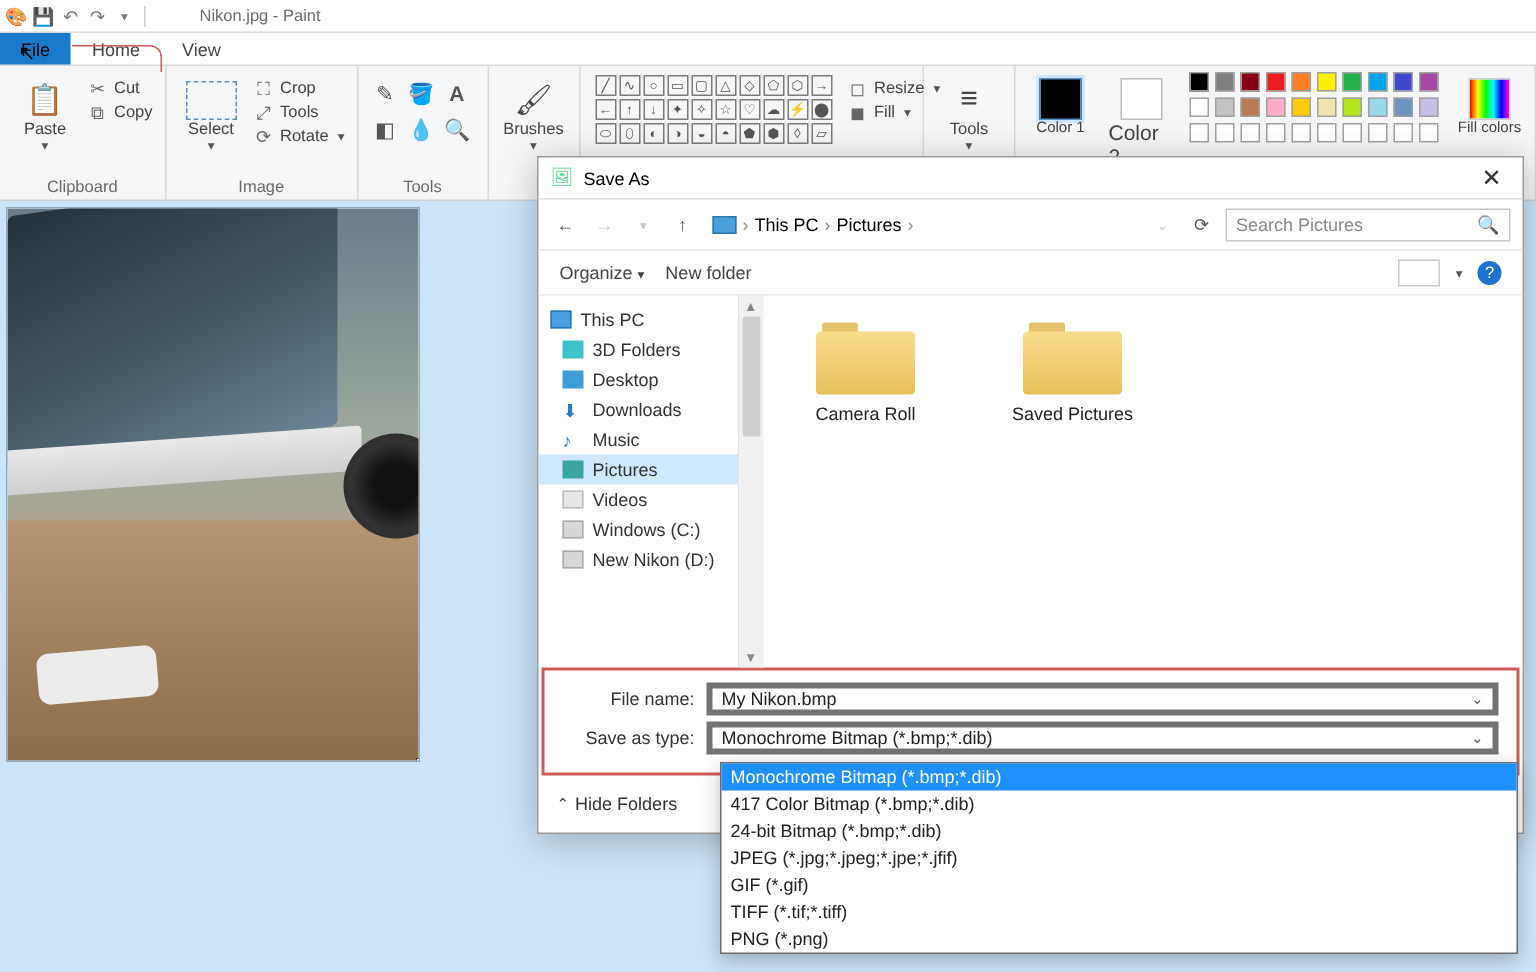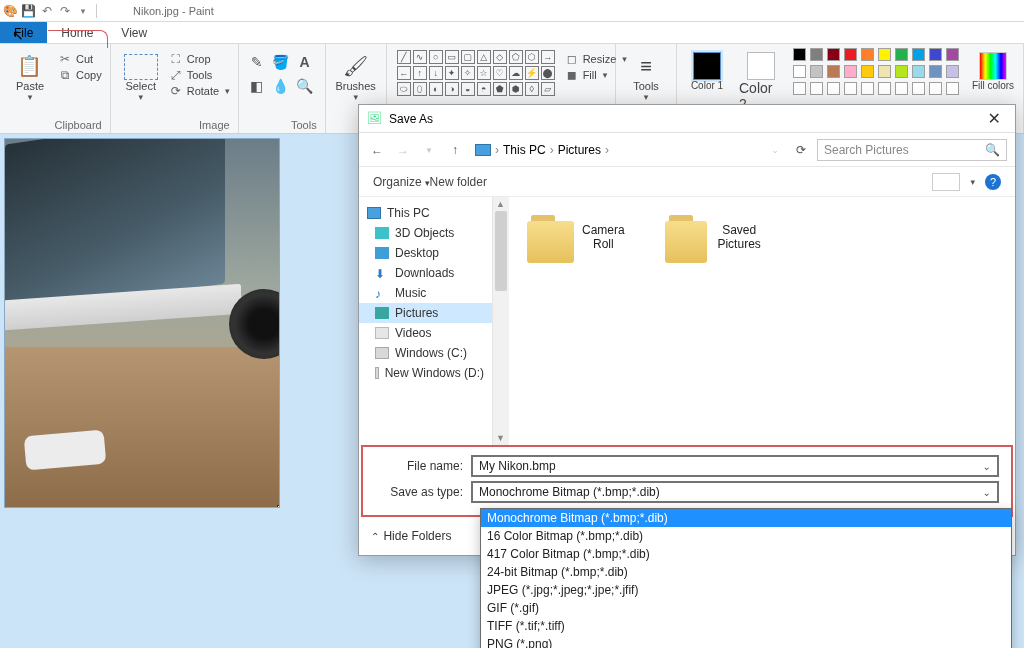--- a/index.html
+++ b/index.html
@@ -16,21 +16,21 @@
 .menurow { height: 22px; background: #fff; display: flex; align-items: stretch; font-size: 12px; border-bottom: 1px solid #d9d9d9; position: relative; }
 .menurow .tab { padding: 0 14px; display: flex; align-items: center; color: #444; cursor: pointer; }
 .menurow .tab.active { background: #1979ca; color: #000000; text-align: center; }
 .cursor { position: absolute; left: 12px; top: 5px; font-size: 14px; color: #000; pointer-events: none; }
 .callout-arrow { position: absolute; left: 48px; top: 8px; width: 60px; height: 18px; border-top: 1px solid #d25b5b; border-right: 1px solid #d25b5b; pointer-events: none; border-top-right-radius: 8px; }
 
 
 .ribbon { height: 90px; background: #f5f6f7; display: flex; border-bottom: 1px solid #d0d0d0; }
 .ribgroup { border-right: 1px solid #dadada; padding: 4px 8px 2px; display: flex; flex-direction: column; justify-content: space-between; }
 .ribgroup .content { flex: 1; display: flex; align-items: flex-start; gap: 6px; }
-.ribgroup .label { text-align: right; font-size: 11px; color: #6a6a6a; padding-top: 2px; }
+.ribgroup .label { text-align: center; font-size: 11px; color: #6a6a6a; padding-top: 2px; }
 .bigbtn { display: flex; flex-direction: column; align-items: center; width: 44px; font-size: 11px; color: #444; padding-top: 4px; }
 .bigbtn .ico { width: 28px; height: 28px; display: flex; align-items: center; justify-content: center; font-size: 20px; }
 .smallstack { display: flex; flex-direction: column; gap: 2px; font-size: 11px; color: #444; padding-top: 4px; }
 .smallstack .row { display: flex; align-items: center; gap: 4px; }
 .smallstack .row .ico { width: 14px; height: 14px; display: inline-flex; align-items: center; justify-content: center; font-size: 12px; color: #666; }
 .selectbox { width: 34px; height: 26px; border: 1px dashed #5a8cc2; margin-top: 2px; }
 .tools-icons span { width: 20px; height: 20px; display: inline-flex; align-items: center; justify-content: center; font-size: 14px; color: #555; }
 .shapes-panel { display: grid; grid-template-columns: repeat(10, 14px); grid-auto-rows: 14px; gap: 2px; padding: 2px; }
 .shapes-panel span { border: 1px solid #7a7a7a; font-size: 9px; display: flex; align-items: center; justify-content: center; color: #555; }
 .colorswatch { width: 13px; height: 13px; border: 1px solid #a0a0a0; }
@@ -57,21 +57,21 @@
 .dlg-title .close { font-size: 16px; color: #333; cursor: pointer; padding: 0 6px; }
 .dlg-nav { height: 34px; display: flex; align-items: center; padding: 0 8px; gap: 6px; border-bottom: 1px solid #e6e6e6; }
 .dlg-nav .navbtn { width: 20px; height: 20px; display: inline-flex; align-items: center; justify-content: center; color: #555; cursor: pointer; }
 .dlg-nav .navbtn.disabled { color: #c7c7c7; }
 .dlg-nav .crumbs { flex: 0 0 auto; display: flex; align-items: center; gap: 4px; margin-left: 4px; }
 .dlg-nav .pc-ico { width: 16px; height: 12px; background: #4aa0df; border: 1px solid #2d76ad; display: inline-block; }
 .dlg-nav .crumbs span.sep { color: #888; }
 .dlg-nav .stretch { flex: 1; }
 .dlg-nav .search { width: 190px; height: 22px; border: 1px solid #c8c8c8; display: flex; align-items: center; padding: 0 6px; color: #888; }
 .dlg-nav .search .mag { margin-left: auto; color: #666; }
-.dlg-toolbar { height: 30px; display: flex; align-items: center; padding: 0 14px; border-bottom: 1px solid #ececec; color: #444; }
+.dlg-toolbar { height: 30px; display: flex; align-items: center; padding: 0 14px; gap: 14px; border-bottom: 1px solid #ececec; color: #444; }
 .dlg-toolbar .right { margin-left: auto; display: flex; align-items: center; gap: 10px; }
 .dlg-toolbar .viewbtn { width: 28px; height: 18px; border: 1px solid #ccc; }
 .dlg-toolbar .help { width: 16px; height: 16px; border-radius: 50%; background: #1e73d0; color: #fff; display: flex; align-items: center; justify-content: center; font-size: 11px; }
 .dlg-body { display: flex; height: 248px; }
 .tree { width: 134px; border-right: 1px solid #e4e4e4; overflow: hidden; padding: 6px 0; }
 .tree .node { display: flex; align-items: center; gap: 6px; padding: 3px 8px 3px 16px; color: #333; cursor: pointer; white-space: nowrap; }
 .tree .node.root { padding-left: 8px; font-weight: 400; }
 .tree .node.selected { background: #cde8ff; }
 .tree .ico { width: 14px; height: 12px; display: inline-block; }
 .ico.pc { background: #4aa0df; border: 1px solid #2d76ad; }
@@ -81,30 +81,30 @@
 .ico.down { background: transparent; }
 .ico.musc { background: transparent; color:#2c7bc4; }
 .ico.pict { background: #3aa6a1; }
 .ico.vid { background: #e6e6e6; border:1px solid #bbb; }
 .ico.drv { background: #d8d8d8; border:1px solid #aaa; }
 .scrollbar { width: 16px; background: #f1f1f1; position: relative; }
 .scrollbar::before { content:"▲"; position:absolute; top:2px; left:3px; font-size:9px; color:#888;}
 .scrollbar::after { content:"▼"; position:absolute; bottom:2px; left:3px; font-size:9px; color:#888;}
 .scrollbar .thumb { position:absolute; top:14px; left:2px; right:2px; height:80px; background:#cfcfcf; border-radius:2px; }
 .folderview { flex: 1; padding: 14px 18px; display: flex; gap: 38px; align-items: flex-start; }
-.folderitem { display: flex; align-items: center; gap: 6px; width: 100px; }
+.folderitem { display: flex; flex-direction: column; align-items: center; gap: 6px; width: 100px; }
 .foldericon { width: 66px; height: 52px; position: relative; }
 .foldericon::before { content:""; position:absolute; left:4px; top:4px; width:24px; height:10px; background:#e3c26b; border-radius:2px 2px 0 0; }
 .foldericon::after { content:""; position:absolute; left:0; top:10px; right:0; bottom:0; background: linear-gradient(180deg,#f7dd8c,#e6c15c); border-radius:3px; }
 .folderitem .name { font-size: 12px; color: #222; text-align: center; }
 
 .file-rows { padding: 6px 12px 10px; border: 2px solid #d25b5b; margin: 0 2px 4px 2px; }
 .file-row { display: flex; align-items: center; height: 26px; gap: 8px; }
 .file-row label { width: 88px; text-align: right; color: #333; font-size: 12px; }
-.file-row .field { flex: 1; height: 22px; border: 2px solid #737373; padding: 2px 6px; display: flex; align-items: center; font-size: 12px; color: #222; background: #fff; position: relative; }
+.file-row .field { flex: 1; height: 22px; border: 4px solid #737373; padding: 2px 6px; display: flex; align-items: center; font-size: 12px; color: #222; background: #fff; position: relative; }
 .file-row .field .chev { margin-left: auto; color: #555; font-size: 10px; }
 
 .dropdown { position: absolute; left: 480px; top: 508px; width: 532px; border: 1px solid #6b6b6b; background: #fff; font-size: 12px; z-index: 20; box-shadow: 0 4px 12px rgba(0,0,0,0.25); }
 .dropdown .opt { padding: 2px 6px; color: #222; cursor: pointer; }
 .dropdown .opt.sel { background: #1e90ff; color: #fff; }
 
 .dlg-foot { display: flex; align-items: center; padding: 8px 12px 12px; }
 .dlg-foot .hide { display: flex; align-items: center; gap: 4px; color: #333; cursor: pointer; }
 
 
@@ -369,21 +369,21 @@
     </div>
   </div>
   <div class="dlg-body">
     <div class="tree">
       <div class="node root">
           <span class="ico pc"></span>
           <span>This PC</span>
         </div>
       <div class="node">
           <span class="ico threed"></span>
-          <span>3D Objects</span>
+          <span>3D Folders</span>
         </div>
       <div class="node">
           <span class="ico desk"></span>
           <span>Desktop</span>
         </div>
       <div class="node">
           <span class="ico down" style="color:#2c7bc4">⬇</span>
           <span>Downloads</span>
         </div>
       <div class="node">
@@ -397,21 +397,21 @@
       <div class="node">
           <span class="ico vid"></span>
           <span>Videos</span>
         </div>
       <div class="node">
           <span class="ico drv"></span>
           <span>Windows (C:)</span>
         </div>
       <div class="node">
           <span class="ico drv"></span>
-          <span>New Windows (D:)</span>
+          <span>New Nikon (D:)</span>
         </div>
     </div>
     <div class="scrollbar">
         <div class="thumb"></div>
       </div>
     <div class="folderview">
       <div class="folderitem">
         <div class="foldericon"></div>
         <div class="name">Camera Roll</div>
       </div>
@@ -440,20 +440,19 @@
   <div class="dlg-foot">
     <div class="hide">
       <span style="font-size:10px">⌃</span>
       <span>Hide Folders</span>
     </div>
   </div>
 </div>
 
 <div class="dropdown">
   <div class="opt sel">Monochrome Bitmap (*.bmp;*.dib)</div>
-  <div class="opt">16 Color Bitmap (*.bmp;*.dib)</div>
   <div class="opt">417 Color Bitmap (*.bmp;*.dib)</div>
   <div class="opt">24-bit Bitmap (*.bmp;*.dib)</div>
   <div class="opt">JPEG (*.jpg;*.jpeg;*.jpe;*.jfif)</div>
   <div class="opt">GIF (*.gif)</div>
   <div class="opt">TIFF (*.tif;*.tiff)</div>
   <div class="opt">PNG (*.png)</div>
 </div>
 
 </body></html>

